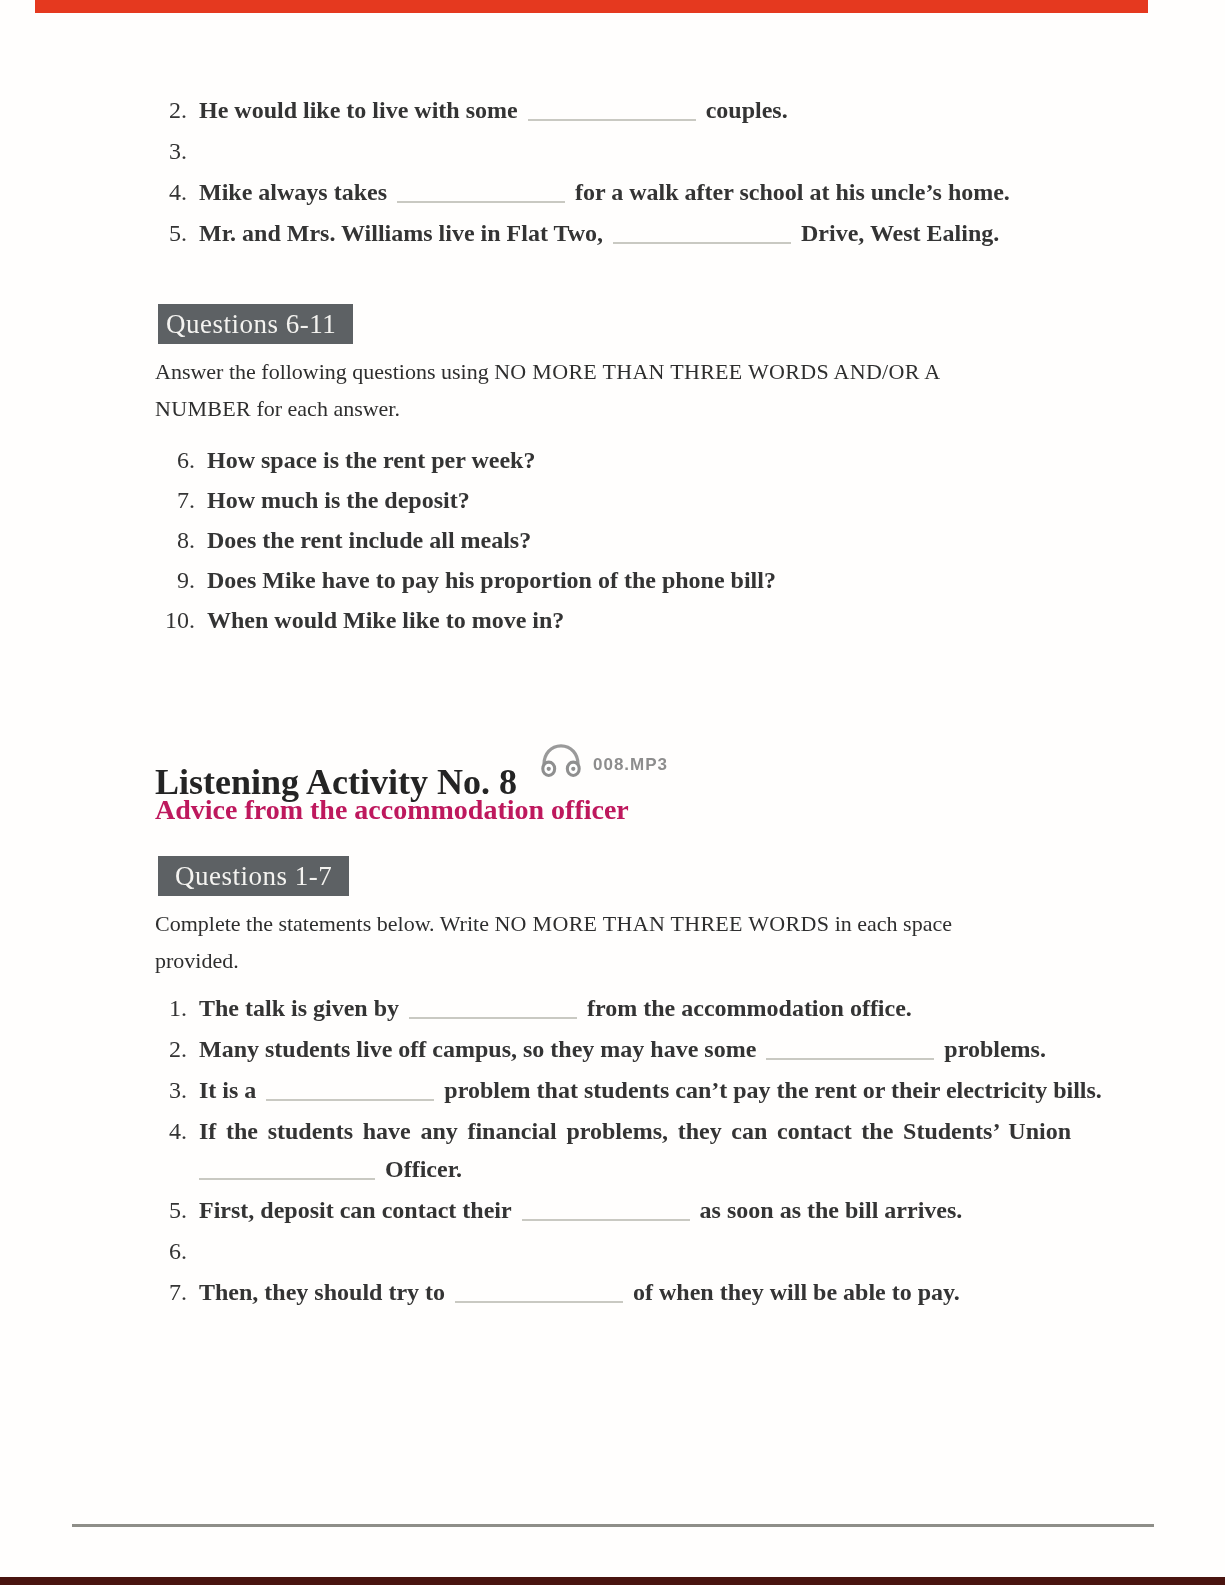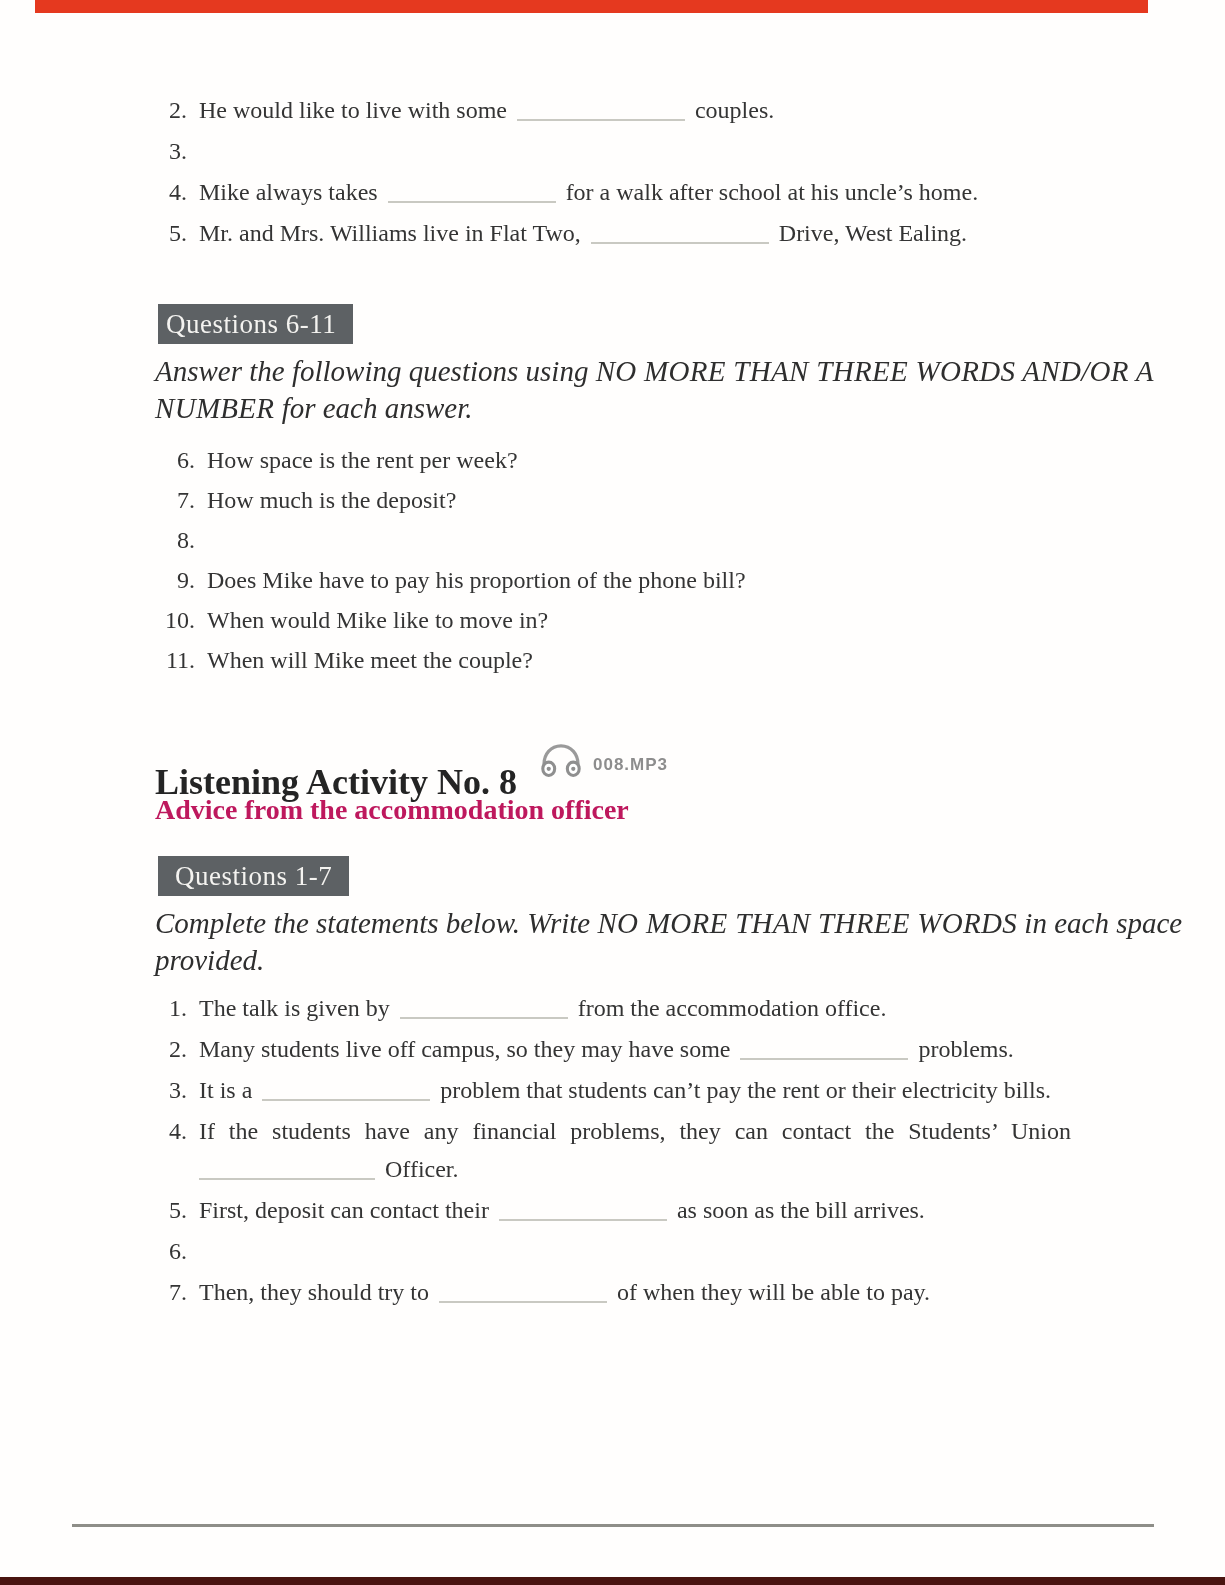--- a/index.html
+++ b/index.html
@@ -7,30 +7,30 @@
         font-family:"Liberation Serif",serif;color:#343434;overflow:hidden;}
   .topbar{position:absolute;top:0;left:35px;width:1113px;height:13px;background:#e5391f;}
   .bottombar{position:absolute;left:0;top:1577px;width:1225px;height:8px;background:#491410;}
   .footer-rule{position:absolute;top:1524px;left:72px;width:1082px;height:3px;background:#8e8e88;}
 
   .qlist{position:absolute;left:155px;}
   .q-item{display:flex;margin-bottom:13px;font-size:24px;line-height:28px;white-space:nowrap;}
   .q6 .q-item{margin-bottom:12px;}
   .q-num{width:32px;text-align:right;flex:none;}
   .q6 .q-num{width:40px;}
-  .q-body{margin-left:12px;}
+  .q-body{margin-left:12px;font-weight:bold;}
   .blank{display:inline-block;width:168px;height:20px;border-bottom:2px solid #c9c9c2;
          margin:0 10px;vertical-align:-3px;}
   .justify{display:block;width:872px;white-space:normal;text-align:justify;text-align-last:justify;}
   .line2{display:block;margin-top:10px;}
   .line2 .blank{margin-left:0;}
 
   .sec-header{position:absolute;left:158px;background:#5d6164;color:#f4f3f0;
               font-size:27px;line-height:40px;padding:0 17px;letter-spacing:.5px;}
-  .instructions{position:absolute;left:155px;font-style:italic;font-size:29px;
+  .instructions{position:absolute;left:155px;font-size:22px;
                 line-height:37px;color:#2e2e2e;white-space:nowrap;}
   .instructions .caps{letter-spacing:.3px;}
 
   .title{position:absolute;left:155px;top:761px;font-size:36px;font-weight:bold;color:#242424;}
   .audio{position:absolute;left:538px;top:740px;display:flex;align-items:center;gap:9px;text-align:right;}
   .audio-label{font-family:"Liberation Sans",sans-serif;font-size:17px;font-weight:bold;
                color:#8d8d8d;letter-spacing:1px;padding-top:6px;}
   .subtitle{position:absolute;left:155px;top:794px;font-size:28px;font-weight:bold;color:#be185d;}
 </style>
 </head>
@@ -69,32 +69,29 @@
     <div class="q-item">
       <span class="q-num">6.</span>
       <span class="q-body">How space is the rent per week?</span>
     </div>
     <div class="q-item">
       <span class="q-num">7.</span>
       <span class="q-body">How much is the deposit?</span>
     </div>
     <div class="q-item">
       <span class="q-num">8.</span>
+      <span class="q-body">Does the rent include all meals?</span>
     </div>
     <div class="q-item">
       <span class="q-num">9.</span>
       <span class="q-body">Does Mike have to pay his proportion of the phone bill?</span>
     </div>
     <div class="q-item">
       <span class="q-num">10.</span>
       <span class="q-body">When would Mike like to move in?</span>
-    </div>
-    <div class="q-item">
-      <span class="q-num">11.</span>
-      <span class="q-body">When will Mike meet the couple?</span>
     </div>
   </div>
 
   <div class="title">Listening Activity No. 8</div>
 
   <div class="audio">
     <span>
       <svg width="46" height="40" viewBox="0 0 24 20">
         <path d="M3.2 13.5 C2.6 6.8 7 2.6 12 2.6 C17 2.6 21.4 6.8 20.8 13.5" fill="none" stroke="#9a9a9a" stroke-width="1.7" stroke-linecap="round"></path>
         <ellipse cx="5.6" cy="14.6" rx="3.1" ry="3.5" fill="#ffffff" stroke="#8f8f8f" stroke-width="1.6"></ellipse>

